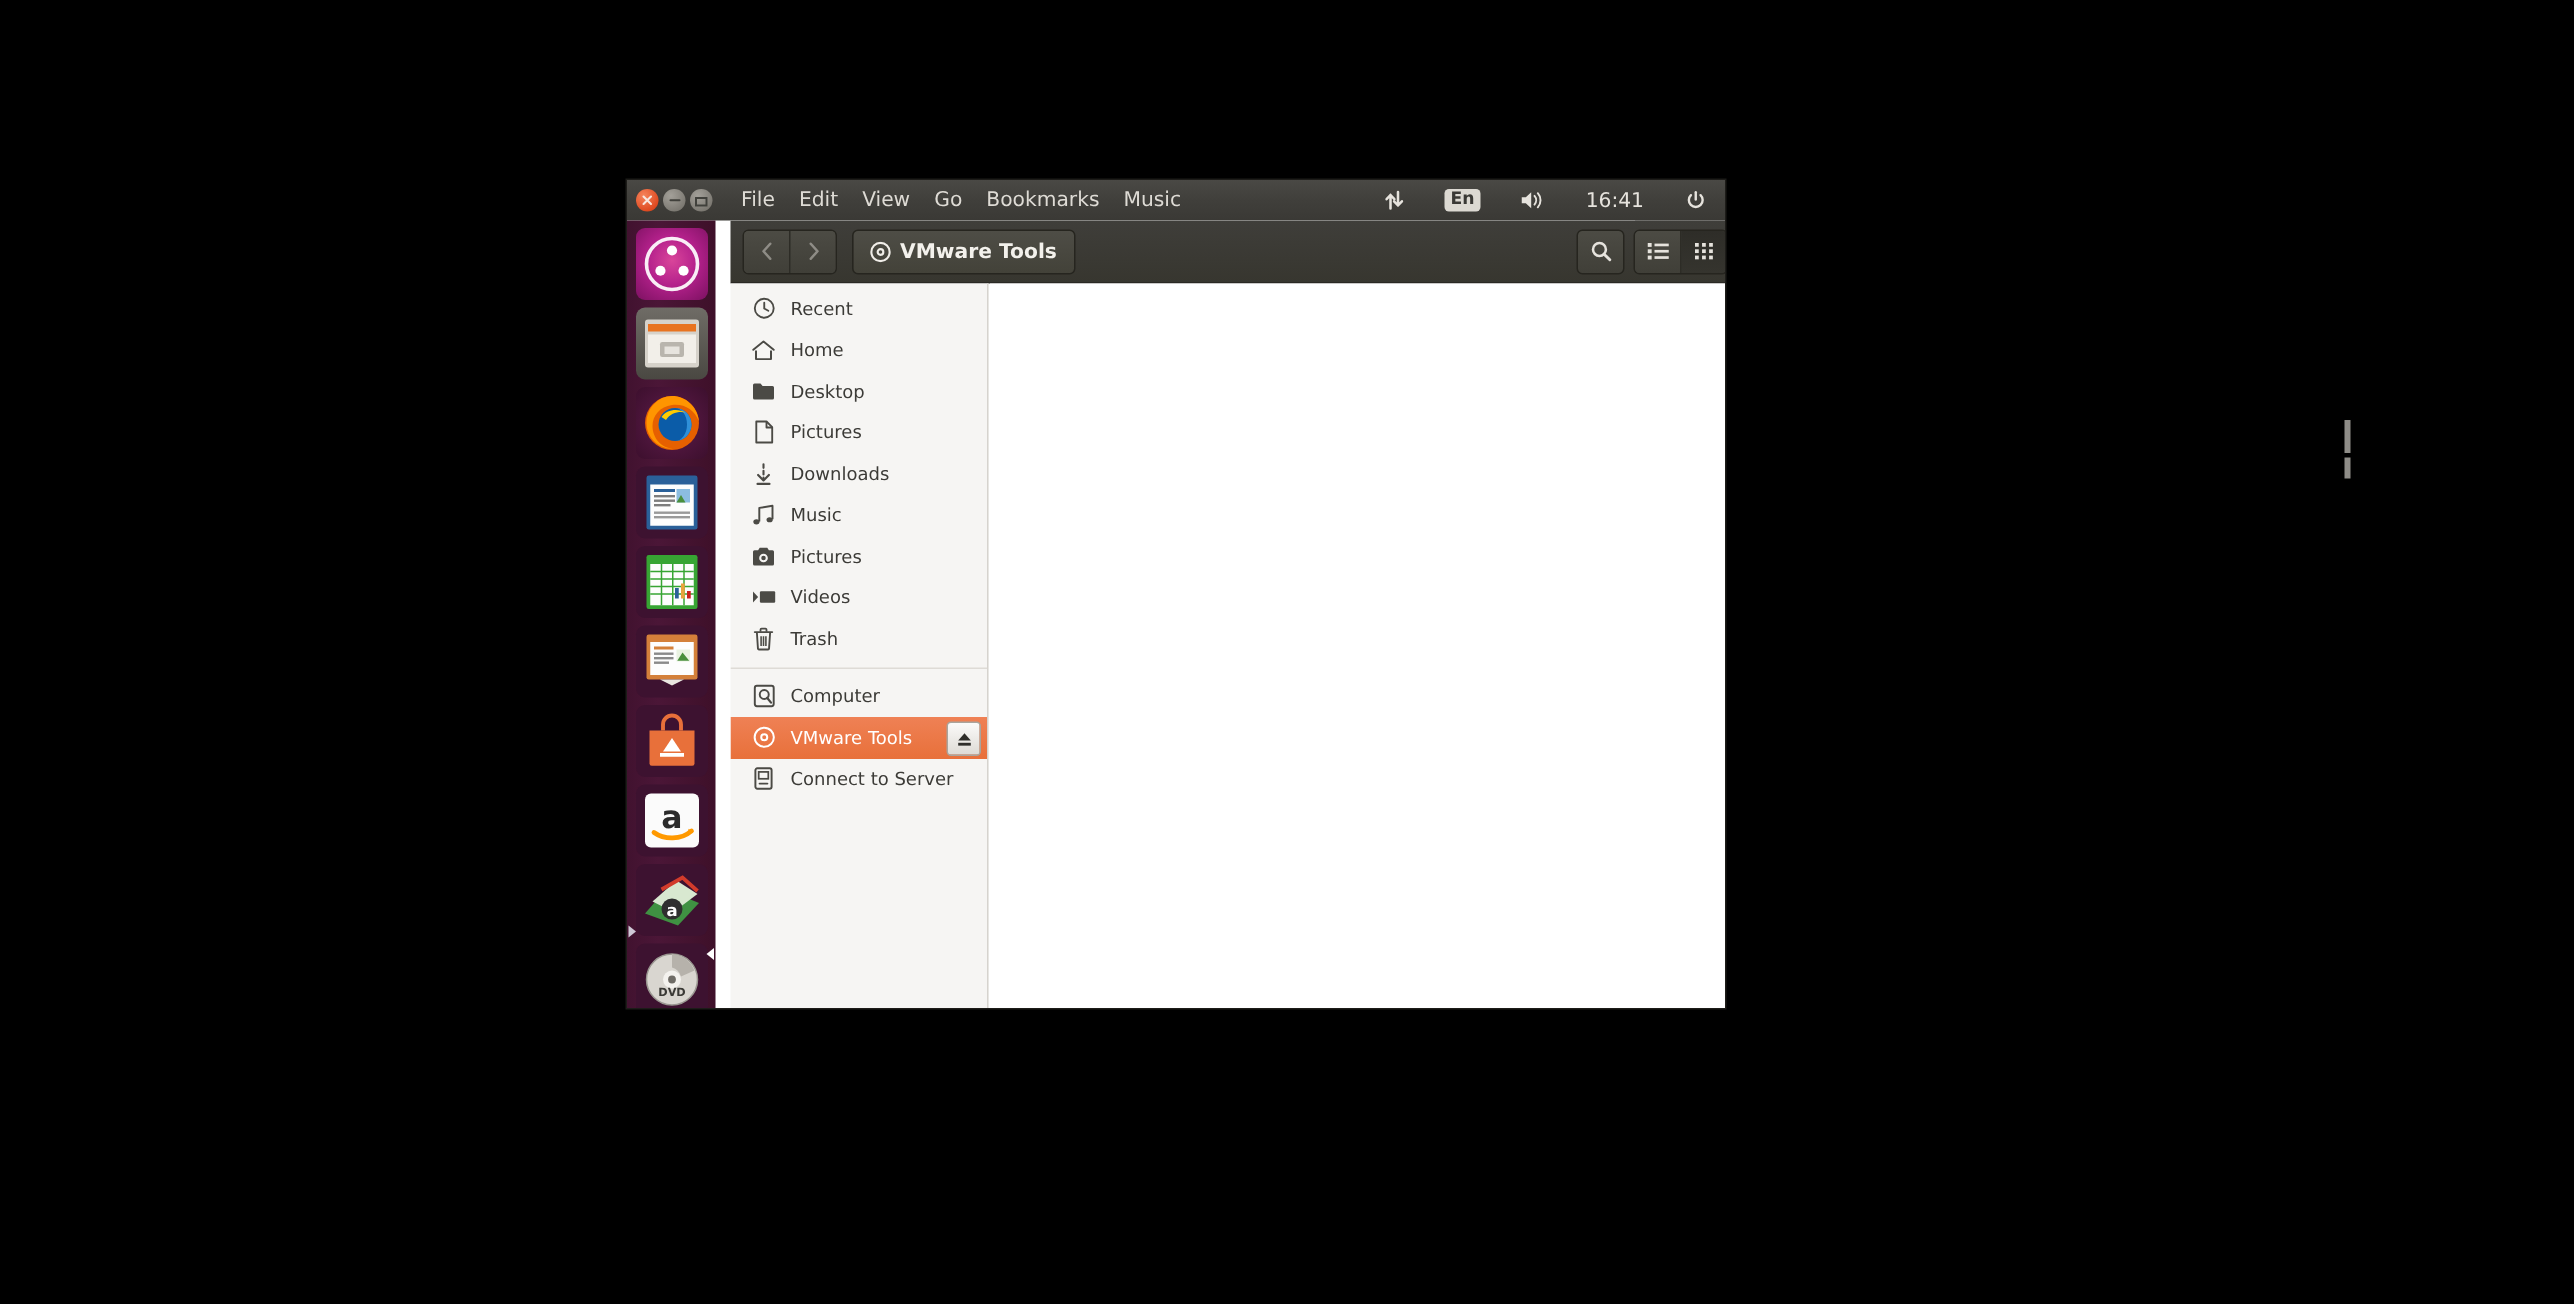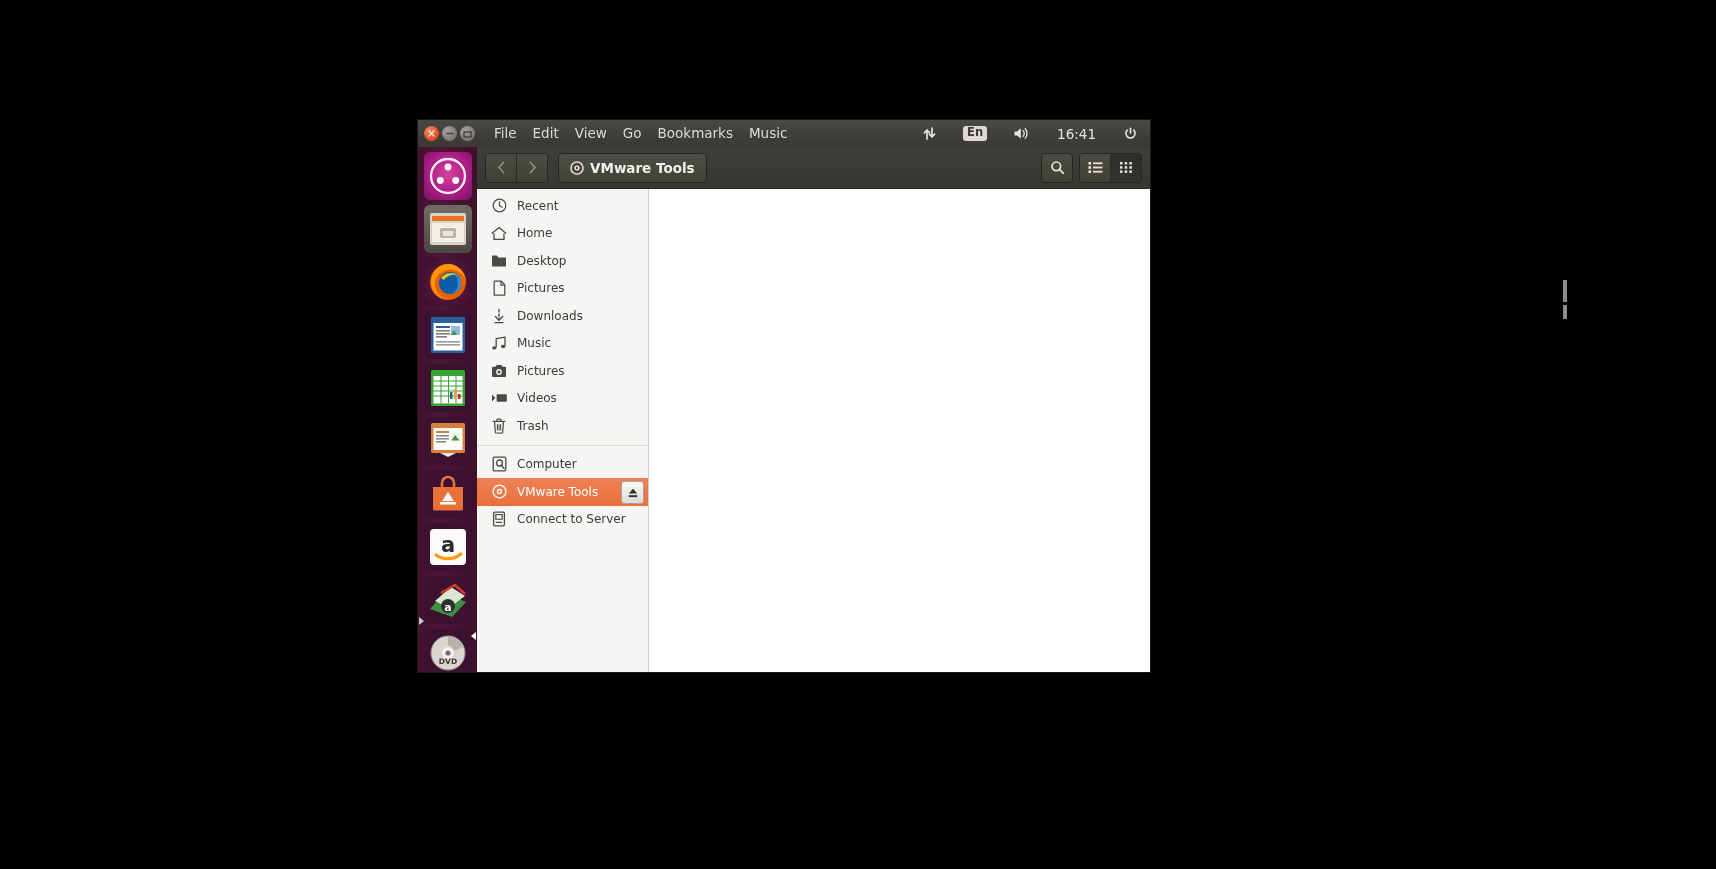--- a/index.html
+++ b/index.html
@@ -164,21 +164,21 @@
     right: 1px;
     width: 0; height: 0;
     border-top: 4px solid transparent;
     border-bottom: 4px solid transparent;
     border-right: 5px solid #ffffff;
   }
 
   
   #nautilus {
     position: absolute;
-    left: 59px;
+    left: 69px;
     top: 27px;
     width: 603px;
     height: 525px;
     background: #ffffff;
   }
   #toolbar {
     position: absolute;
     left: 0; top: 0;
     width: 673px;
     height: 42px;

